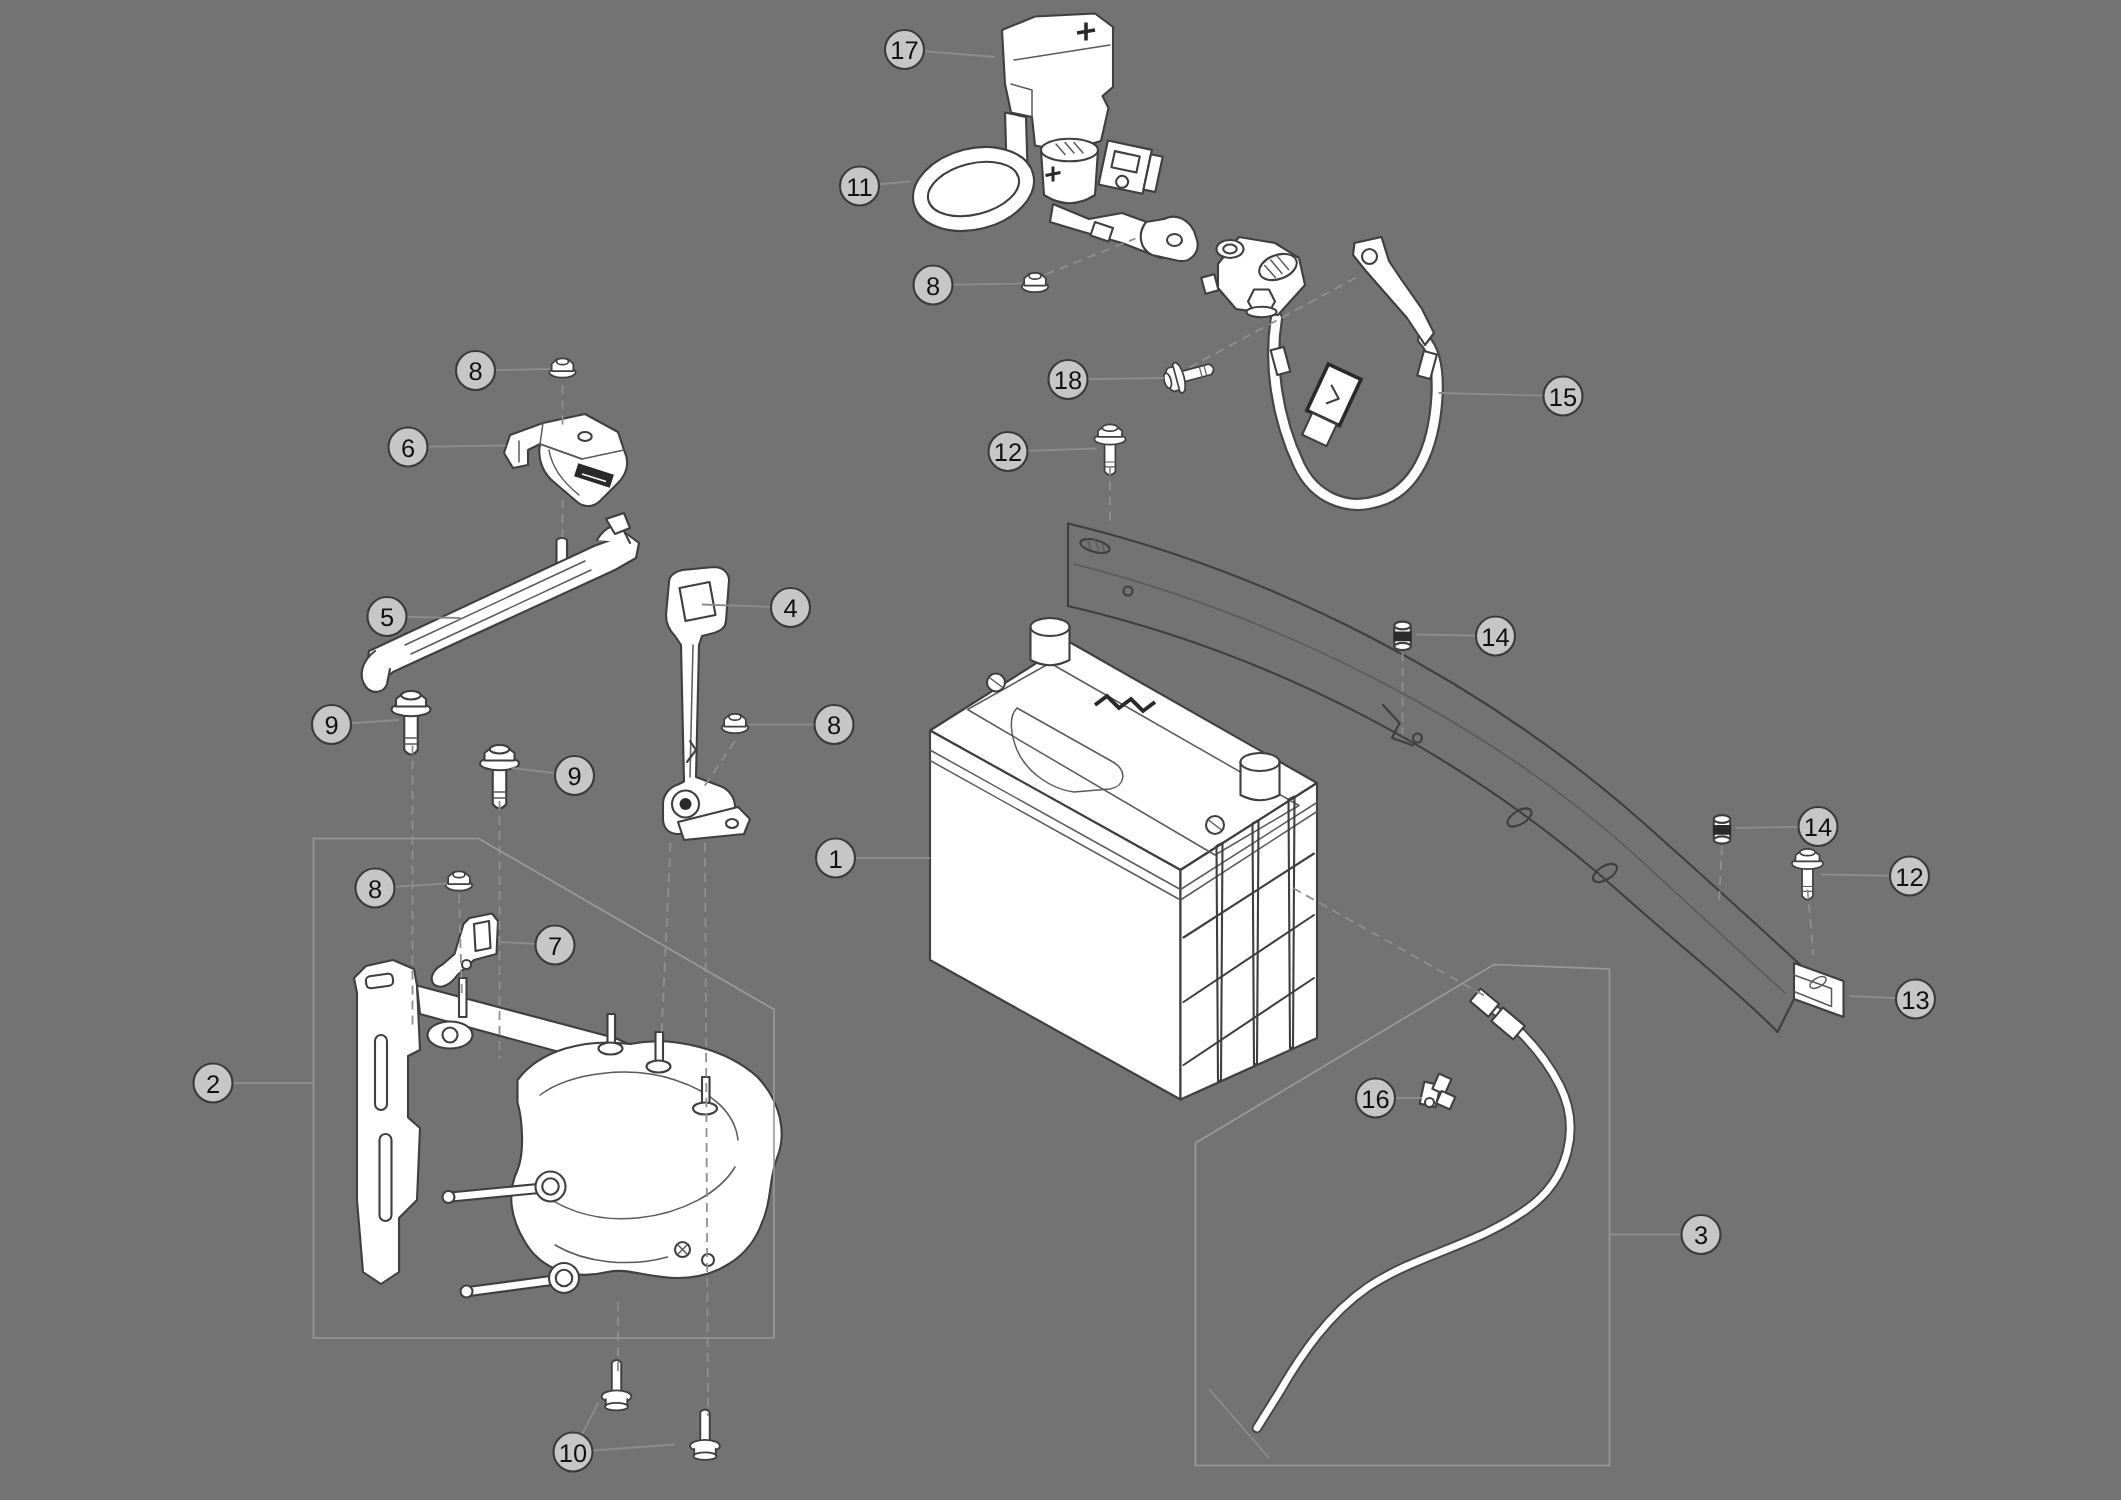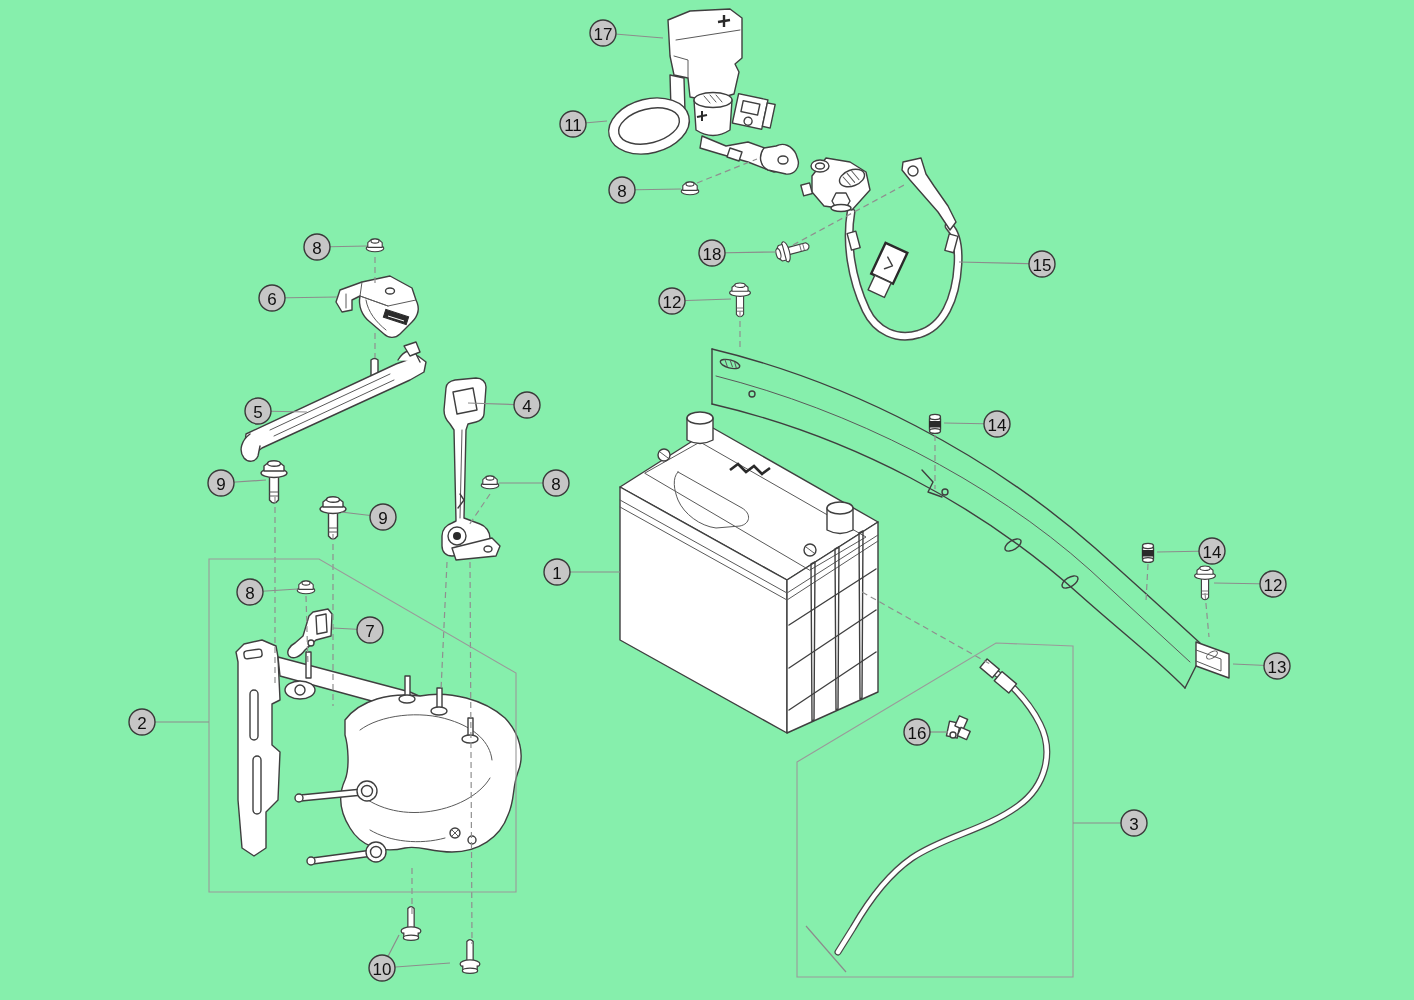--- a/index.html
+++ b/index.html
@@ -1,16 +1,16 @@
 <!DOCTYPE html>
 <html><head>
 <meta charset="utf-8">
 <style>
   html,body{margin:0;padding:0;background:#ffffff;}
-  #stage{position:relative;width:1414px;height:1000px;background:#86efac;overflow:hidden;
+  #stage{position:relative;width:1414px;height:1000px;background:#737373;overflow:hidden;
          font-family:"Liberation Sans", sans-serif;}
   svg{display:block;}
   .part{fill:#ffffff;stroke:#3f3f3f;stroke-width:1.4;stroke-linejoin:round;stroke-linecap:round;}
   .part-thin{fill:none;stroke:#5a5a5a;stroke-width:1;stroke-linejoin:round;stroke-linecap:round;}
   .part-nofill{fill:none;stroke:#3f3f3f;stroke-width:1.4;stroke-linejoin:round;stroke-linecap:round;}
   .dark{fill:#2a2a2a;stroke:#2a2a2a;}
   .guide{fill:none;stroke:#8f8f8f;stroke-width:1.2;stroke-dasharray:6 4;}
   .gbox{fill:none;stroke:#9a9a9a;stroke-width:1.1;}
   .leader{stroke:#8c8c8c;stroke-width:1.2;fill:none;}
   .callout-circle{fill:#c6c6c6;stroke:#3a3a3a;stroke-width:1.4;}

